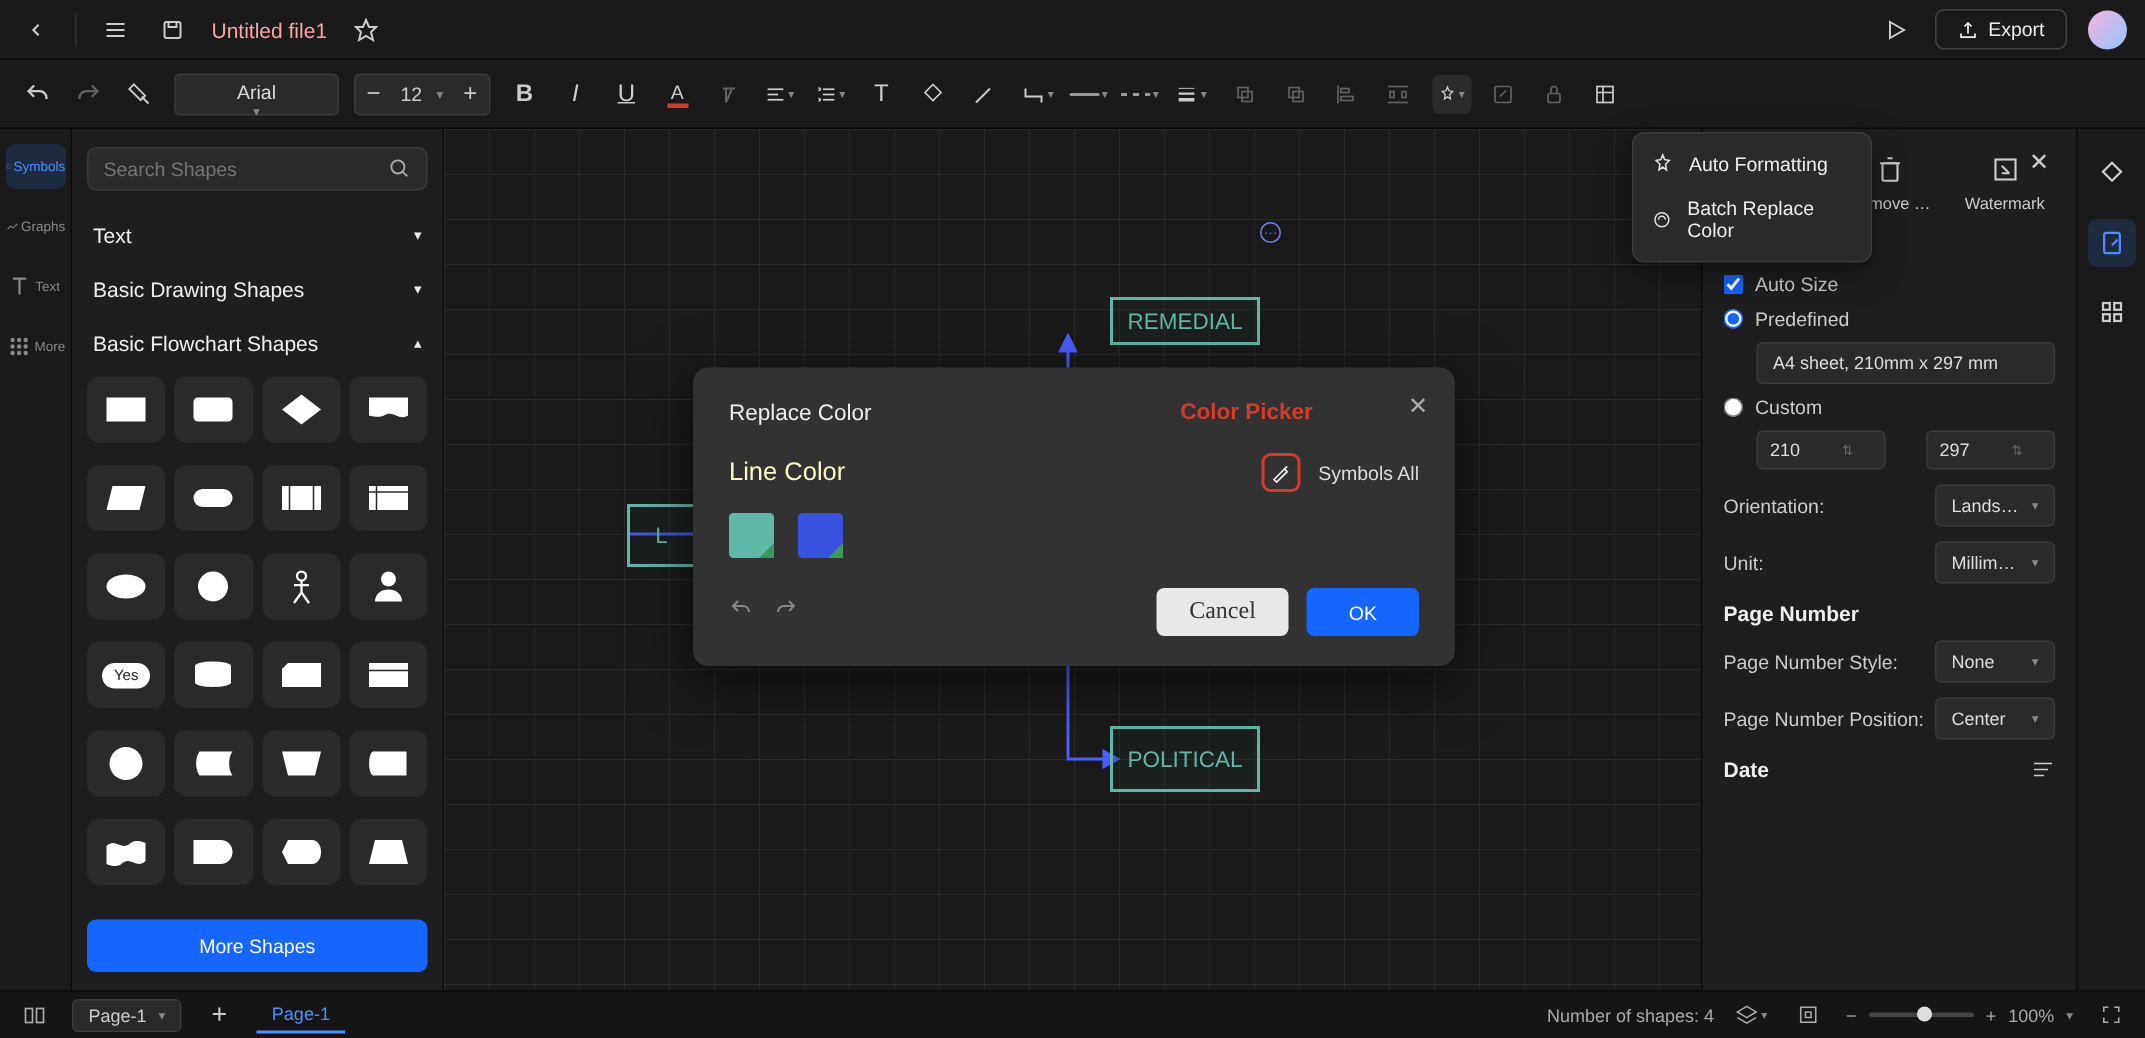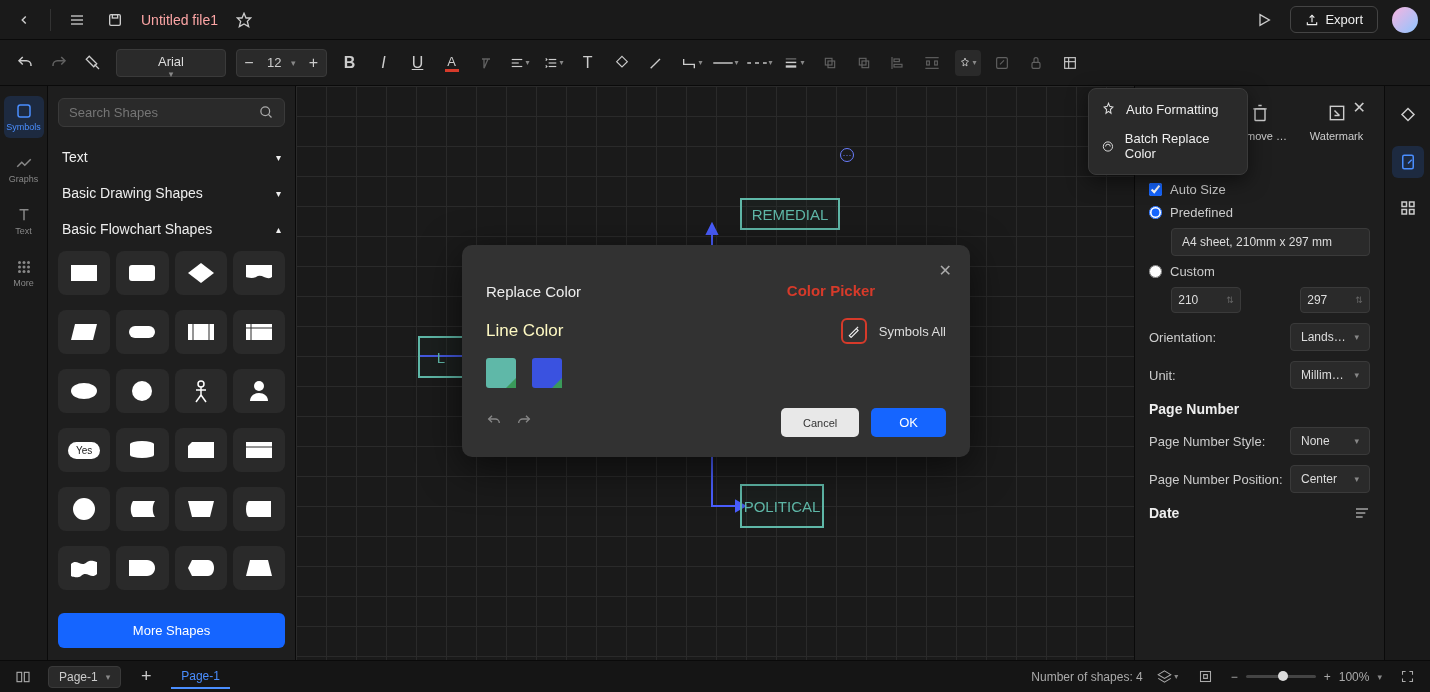--- a/index.html
+++ b/index.html
@@ -25,21 +25,21 @@
 .tbicon { width: 26px; height: 26px; display: flex; align-items: center; justify-content: center; color: #ccc; cursor: pointer; border-radius: 4px; }
 .tbicon.chev::after { content:"▾"; font-size:8px; margin-left:2px; color:#888;}
 .line-sample { width: 34px; height: 2px; background: #999; border-radius: 1px; }
 .line-sample.dash { background: repeating-linear-gradient(90deg,#999 0 4px,transparent 4px 8px); }
 
 
 .main { display: flex; height: calc(100% - 40px - 46px - 32px); }
 
 
 .leftrail { width: 48px; background: #1a1a1a; border-right: 1px solid #0a0a0a; display: flex; flex-direction: column; align-items: center; padding-top: 10px; gap: 10px; }
-.leftrail .ritem { width: 40px; display: flex; flex-direction: column; align-items: center; gap: 2px; padding: 6px 0; border-radius: 6px; cursor: pointer; }
+.leftrail .ritem { width: 40px; display: flex; flex-direction: row; align-items: center; gap: 2px; padding: 6px 0; border-radius: 6px; cursor: pointer; }
 .leftrail .ritem.active { background: #1d2a40; color: #4a8eff; }
 .leftrail .rlabel { font-size: 9px; color: #888; }
 .leftrail .ritem.active .rlabel { color: #4a8eff; }
 
 
 .shapes-panel { width: 248px; background: #1e1e1e; border-right: 1px solid #0a0a0a; display: flex; flex-direction: column; padding: 12px 10px; }
 .search-box { display: flex; align-items: center; background: #2a2a2a; border: 1px solid #3a3a3a; border-radius: 6px; padding: 6px 10px; margin-bottom: 12px; }
 .search-box input { flex: 1; background: transparent; border: none; color: #ccc; font-size: 13px; outline: none; }
 .cat-header { display: flex; justify-content: space-between; align-items: center; padding: 10px 4px; font-size: 14px; font-weight: 500; color: #eee; cursor: pointer; }
 .shape-grid { display: grid; grid-template-columns: repeat(4, 1fr); gap: 6px; padding: 4px 0; flex:1; overflow:hidden; }
@@ -60,43 +60,43 @@
 
 
 .props-panel { width: 250px; background: #1e1e1e; border-left: 1px solid #0a0a0a; padding: 14px; overflow-y: auto; font-size: 13px; }
 .props-row { display:flex; gap:10px; justify-content:space-around; margin-bottom:14px; }
 .props-tile { display:flex; flex-direction:column; align-items:center; gap:4px; font-size:11px; color:#ccc; cursor:pointer; width:60px; }
 .props-tile .ic { width:26px; height:26px; display:flex; align-items:center; justify-content:center; }
 .section-title { font-weight: 600; color: #eee; margin: 12px 0 10px; font-size:14px; }
 .check-row, .radio-row { display: flex; align-items: center; gap: 8px; margin: 8px 0; }
 .select-box { background: #2a2a2a; border: 1px solid #3a3a3a; border-radius: 4px; padding: 6px 10px; font-size: 12px; color: #ddd; display:flex; justify-content:space-between; align-items:center; }
 .dim-row { display:flex; gap:10px; margin:8px 0; }
-.dim-input { background:#2a2a2a; border:1px solid #3a3a3a; border-radius:4px; padding:5px 8px; width:70px; color:#ddd; font-size:12px; display:flex; justify-content:center; align-items:center;gap:28px; }
+.dim-input { background:#2a2a2a; border:1px solid #3a3a3a; border-radius:4px; padding:5px 8px; width:86px; color:#ddd; font-size:12px; display:flex; justify-content:flex-start; align-items:center;gap:28px; }
 .kv-row { display:flex; justify-content:space-between; align-items:center; margin:10px 0; }
 .kv-row .select-box { width:80px; }
 
 
 .dropdown { position: absolute; top: 88px; left: 1088px; background: #2a2a2a; border: 1px solid #3a3a3a; border-radius: 8px; padding: 6px 0; box-shadow: 0 6px 20px rgba(0,0,0,0.5); z-index: 50; width: 160px; }
 .dropdown .ditem { display: flex; align-items: center; gap: 10px; padding: 7px 12px; font-size: 13px; color: #eee; cursor: pointer; }
 
 
 .modal { position: absolute; left: 462px; top: 245px; width: 508px; background: #323232; border-radius: 10px; padding: 22px 24px 20px; z-index: 60; box-shadow: 0 10px 40px rgba(0,0,0,0.6); }
-.modal-title { font-size: 15px; color: #eee; font-weight: 500; margin-bottom: 18px; margin-top: 16px; }
+.modal-title { font-size: 15px; color: #eee; font-weight: 500; margin-bottom: 18px; }
 .modal-close { position: absolute; top: 16px; right: 18px; color: #aaa; cursor: pointer; font-size: 16px; }
 .modal-row { display: flex; justify-content: space-between; align-items: center; margin-bottom: 14px; }
 .modal-row .label { font-size: 17px; color: #fef9c3; text-align: right; }
 .picker-btn { width: 26px; height: 26px; border: 2px solid #d63a2a; border-radius: 6px; display: flex; align-items: center; justify-content: center; position:relative; }
 .picker-annot { position:absolute; top:-38px; left:-56px; color:#d63a2a; font-size:15px; font-weight:600; white-space:nowrap; }
 .swatches { display: flex; gap: 16px; margin-bottom: 20px; }
 .swatch { width: 30px; height: 30px; border-radius: 3px; position: relative; }
 .swatch .tick { position:absolute; bottom:0; right:0; width:0; height:0; border-left:10px solid transparent; border-bottom:10px solid #3a9a5a; }
 .modal-actions { display:flex; justify-content:space-between; align-items:center; }
 .modal-actions .hist { display:flex; gap:14px; color:#888; }
 .modal-actions .btns { display:flex; gap:12px; }
-.btn-cancel { background:#e8e8e8; color:#333; border:none; border-radius:5px; padding:7px 22px; font-size:11px; cursor:pointer; }
+.btn-cancel { background:#e8e8e8; color:#333; border:none; border-radius:5px; padding:7px 22px; font-size:16px; cursor:pointer;font-family:Liberation Serif, serif; }
 .btn-ok { background:#1565ff; color:#fff; border:none; border-radius:5px; padding:7px 28px; font-size:13px; cursor:pointer; }
 
 
 .bottombar { height: 32px; background: #151515; border-top: 1px solid #0a0a0a; display: flex; align-items: center; padding: 0 10px; font-size: 12px; color: #aaa; gap: 12px; }
 .page-select { background: #2a2a2a; border: 1px solid #3a3a3a; border-radius: 4px; padding: 3px 10px; color: #ccc; display:flex; align-items:center; gap:8px; }
 .page-tab { color: #4a8eff; padding: 4px 10px; border-bottom: 2px solid #4a8eff; }
 .bottom-spacer { flex:1; }
 .zoom { display:flex; align-items:center; gap:8px; }
 .zoom .track { width:70px; height:3px; background:#444; border-radius:2px; position:relative; }
 .zoom .thumb { width:10px; height:10px; background:#ddd; border-radius:50%; position:absolute; top:-4px; left:32px; }
@@ -505,21 +505,21 @@
   <div class="canvas-wrap">
     <div class="canvas">
       <svg class="conn" style="left:0;top:0;width:100%;height:100%">
         <path d="M 416 143 L 416 270 L 122 270" stroke="#4a5eff" stroke-width="2" fill="none"></path>
         <polygon points="416,138 411,148 421,148" fill="#4a5eff"></polygon>
         <path d="M 416 295 L 416 420 L 444 420" stroke="#4a5eff" stroke-width="2" fill="none"></path>
         <polygon points="449,420 440,415 440,425" fill="#4a5eff"></polygon>
       </svg>
       <div class="box" style="left:444px;top:112px;width:100px;height:32px">REMEDIAL</div>
       <div class="box" style="left:122px;top:250px;width:46px;height:42px">L</div>
-      <div class="box" style="left:444px;top:398px;width:84px;height:44px">POLITICAL</div>
+      <div class="box" style="left:444px;top:398px;width:100px;height:44px">POLITICAL</div>
       <div style="position:absolute;left:544px;top:62px;width:14px;height:14px;border:1.5px solid #6a7eff;border-radius:50%;display:flex;align-items:center;justify-content:center;font-size:9px;color:#6a7eff">···</div>
     </div>
   </div>
 
   <div class="props-panel">
     <div class="props-row">
       <div class="props-tile">
         <div class="ic">
             <svg width="20" height="20" viewBox="0 0 24 24" fill="none" stroke="#ccc" stroke-width="1.7">
               <rect x="4" y="4" width="16" height="16"></rect>

